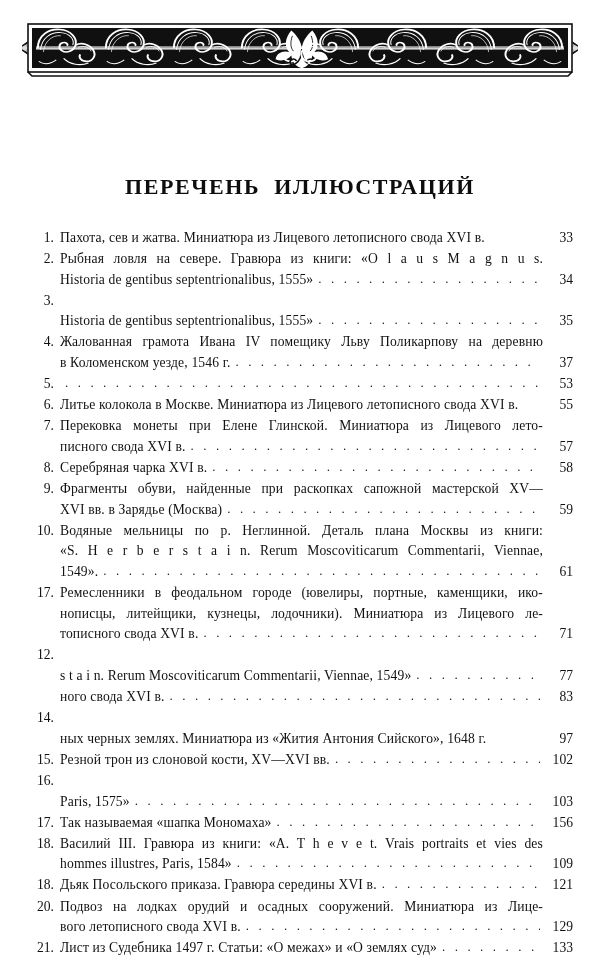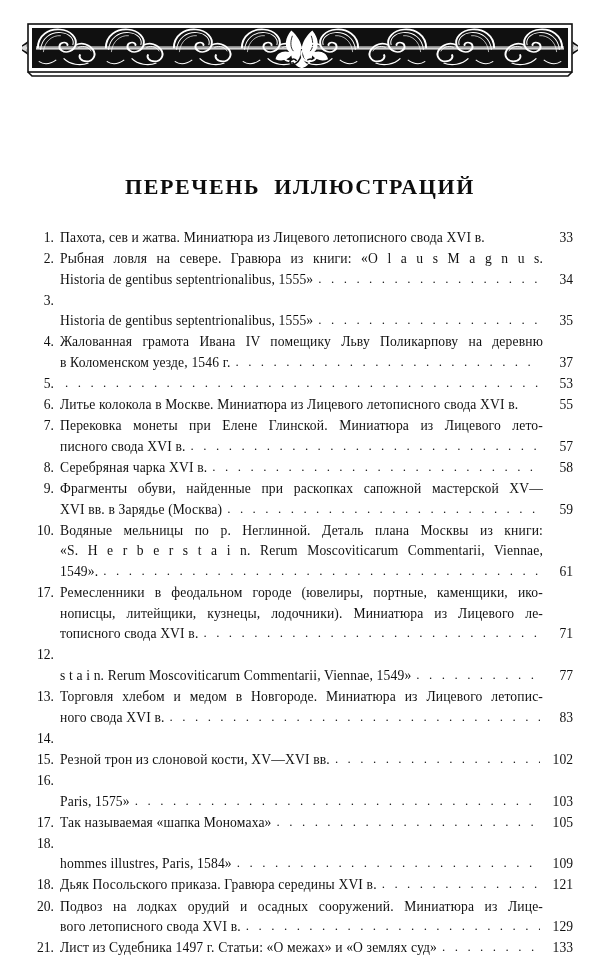--- a/index.html
+++ b/index.html
@@ -329,36 +329,37 @@
         <span class="pageno-empty"></span>
       </div>
       <div class="entry-line">
         <span class="num-spacer"></span>
         <span class="txt">s t a i n.   Rerum   Moscoviticarum Commentarii, Viennae, 1549»</span>
         <span class="leaders"></span>
         <span class="pageno">77</span>
       </div>
     </div>
     <div class="entry">
-      <div class="entry-line just">
-        <span class="num">13.</span>
-        <span class="txt">Торговля хлебом и медом в Новгороде. Миниатюра из Лицевого летопис-</span>
-        <span class="pageno-empty"></span>
-      </div>
       <div class="entry-line">
         <span class="num-spacer"></span>
         <span class="txt">ного свода XVI в.</span>
         <span class="leaders"></span>
         <span class="pageno">83</span>
       </div>
     </div>
     <div class="entry">
       <div class="entry-line just">
         <span class="num">14.</span>
         <span class="pageno-empty"></span>
+      </div>
+      <div class="entry-line">
+        <span class="num-spacer"></span>
+        <span class="txt">ных черных землях. Миниатюра из «Жития Антония Сийского»,  1648 г.</span>
+        <span style="flex: 1 1 auto;"></span>
+        <span class="pageno">97</span>
       </div>
     </div>
     <div class="entry">
       <div class="entry-line">
         <span class="num">15.</span>
         <span class="txt">Резной трон из слоновой кости,  XV—XVI вв.</span>
         <span class="leaders"></span>
         <span class="pageno">102</span>
       </div>
     </div>
@@ -372,26 +373,27 @@
         <span class="txt">Paris,  1575»</span>
         <span class="leaders"></span>
         <span class="pageno">103</span>
       </div>
     </div>
     <div class="entry">
       <div class="entry-line">
         <span class="num">17.</span>
         <span class="txt">Так называемая  «шапка Мономаха»</span>
         <span class="leaders"></span>
-        <span class="pageno">105</span>
+        <span class="pageno">156</span>
       </div>
     </div>
     <div class="entry">
       <div class="entry-line just">
         <span class="num">18.</span>
+        <span class="txt">Василий III. Гравюра из книги: «A. T h e v e t. Vrais portraits et vies des</span>
         <span class="pageno-empty"></span>
       </div>
       <div class="entry-line">
         <span class="num-spacer"></span>
         <span class="txt">hommes illustres,  Paris, 1584»</span>
         <span class="leaders"></span>
         <span class="pageno">109</span>
       </div>
     </div>
     <div class="entry">

